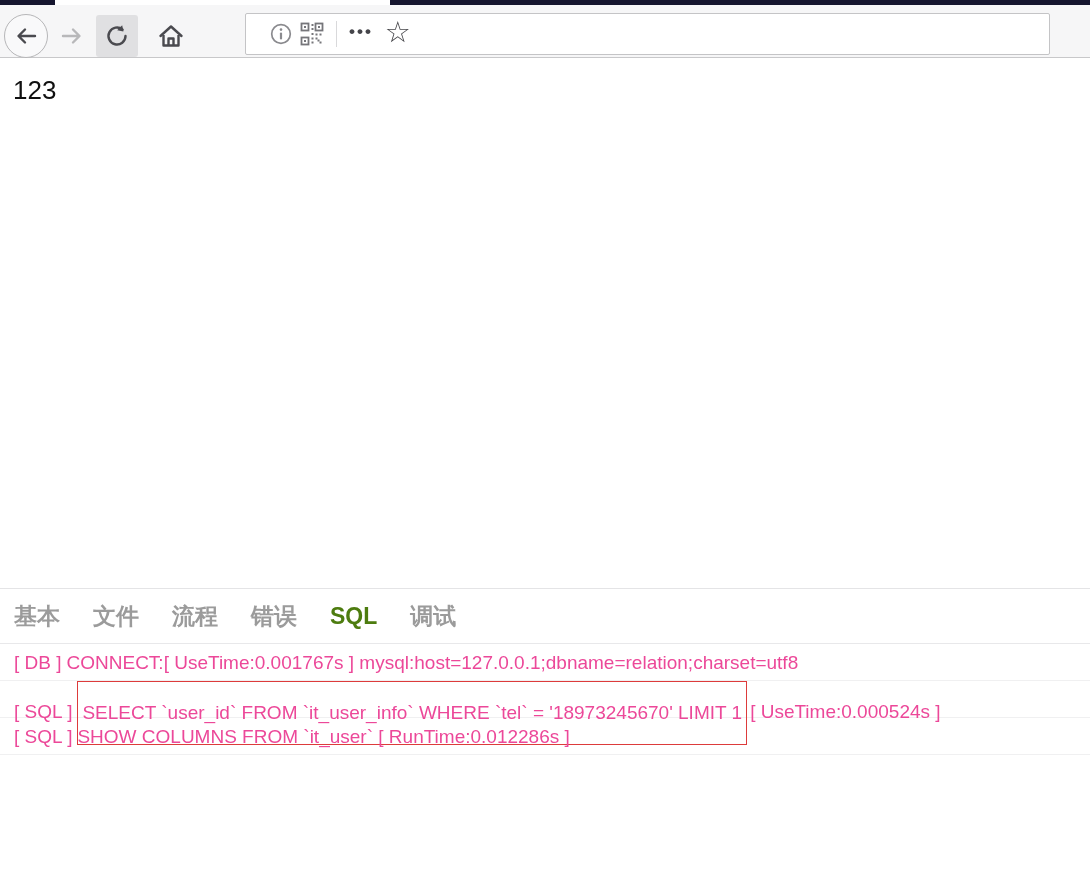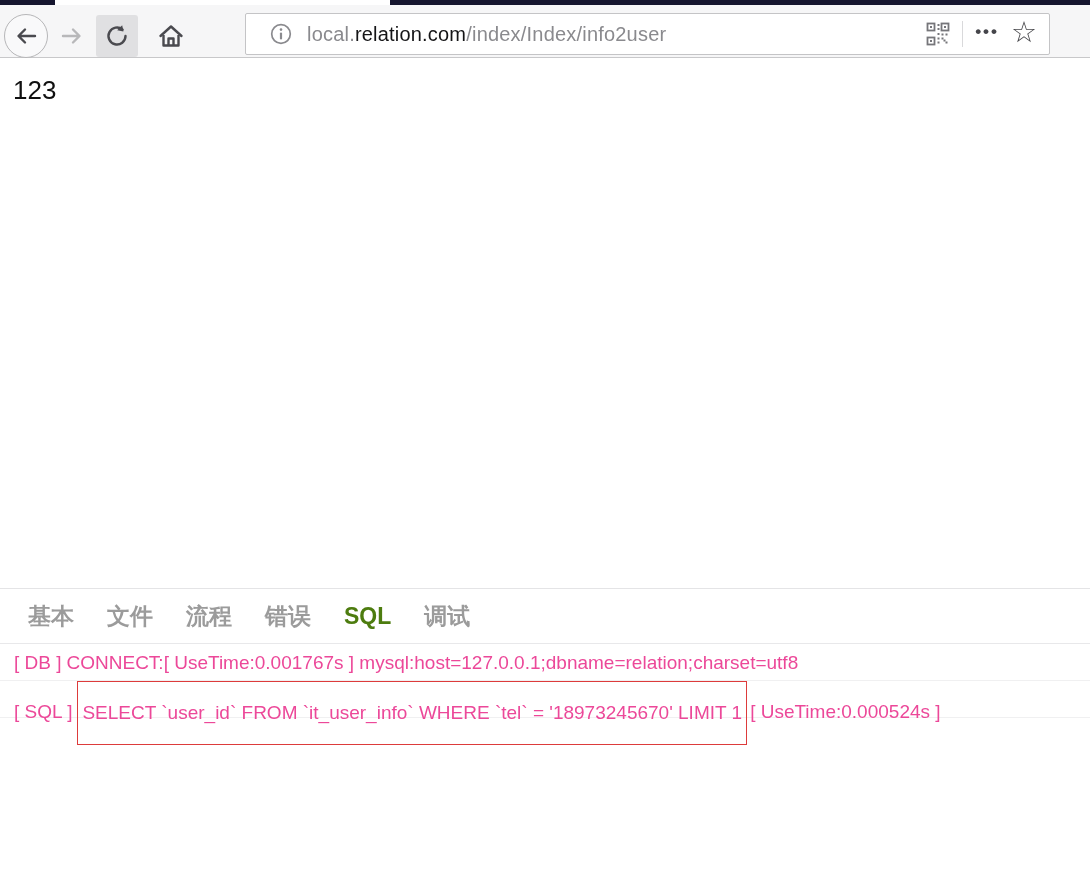--- a/index.html
+++ b/index.html
@@ -35,21 +35,21 @@
   .vsep { width:1px; height:26px; background:#d9d9db; margin:0 4px; }
   .dots { font-size:17px; font-weight:bold; color:#45454a; letter-spacing:2px; padding:0 8px 4px 8px; }
   .star { font-size:29px; color:#48484c; line-height:1; padding:0 2px 4px 4px; }
 
   
   .page-text { position:absolute; left:13px; top:75px; font-size:26px; color:#101010; }
 
   
   .trace { position:absolute; left:0; top:588px; width:1090px; background:#fff;
            border-top:1px solid #e4e4e6; }
-  .trace-tabs { display:flex; align-items:center; height:55px; padding-left:28px;
+  .trace-tabs { display:flex; align-items:center; height:55px; padding-left:14px;
                 border-bottom:1px solid #e8e8ea; }
   .trace-tab { font-size:23px; font-weight:bold; color:#9b9b9b; margin-right:33px; cursor:pointer; }
   .trace-tab.active { color:#4d7c0f; }
   .trace-logs { }
   .log-row { height:37px; line-height:37px; padding-left:14px; border-bottom:1px solid #f0f0f1;
              font-size:19px; color:#ec4899; white-space:nowrap; }
   .log-prefix { margin-right:5px; }
   .log-boxed { display:inline-block; line-height:30px; border:1px solid #dd3b3b;
                padding:16px 4px; margin-right:3px; vertical-align:middle; }
   .icon-svg { display:block; }
@@ -102,21 +102,20 @@
     </button>
 
     <div class="urlbar">
       <span class="site-info">
         <svg class="icon-svg" width="22" height="22" viewBox="0 0 22 22">
           <circle cx="11" cy="11" r="9.3" fill="none" stroke="#8a8a8e" stroke-width="1.7"></circle>
           <circle cx="11" cy="6.6" r="1.3" fill="#8a8a8e"></circle>
           <rect x="9.9" y="9.4" width="2.2" height="7.2" rx="1.1" fill="#8a8a8e"></rect>
         </svg>
       </span>
-      <span class="url-text"><span class="dim">local.</span><span class="domain">relation.com</span><span class="dim">/index/Index/info2user</span></span>
       <span class="right-icons">
         <span class="qr-wrap">
           <svg class="icon-svg" width="24" height="24" viewBox="0 0 24 24">
             <g fill="none" stroke="#76767a" stroke-width="1.8">
               <rect x="1.5" y="1.5" width="7" height="7"></rect>
               <rect x="15.5" y="1.5" width="7" height="7"></rect>
               <rect x="1.5" y="15.5" width="7" height="7"></rect>
             </g>
             <g fill="#76767a">
               <rect x="4" y="4" width="2" height="2"></rect>
@@ -149,16 +148,17 @@
         <div class="trace-tab">基本</div>
         <div class="trace-tab">文件</div>
         <div class="trace-tab">流程</div>
         <div class="trace-tab">错误</div>
         <div class="trace-tab active">SQL</div>
         <div class="trace-tab">调试</div>
       </div>
     <div class="trace-logs" id="trace-logs">
         <div class="log-row"><span class="log-prefix">[ DB ]</span><span>CONNECT:[ UseTime:0.001767s ] mysql:host=127.0.0.1;dbname=relation;charset=utf8</span></div>
         <div class="log-row"><span class="log-prefix">[ SQL ]</span><span class="log-boxed">SELECT `user_id` FROM `it_user_info` WHERE `tel` = '18973245670' LIMIT 1</span><span>[ UseTime:0.000524s ]</span></div>
+        <div class="log-row"><span class="log-prefix">[ SQL ]</span><span>SHOW COLUMNS FROM `it_user` [ RunTime:0.012286s ]</span></div>
       </div>
   </div>
 
 </div>
 
 </body></html>

